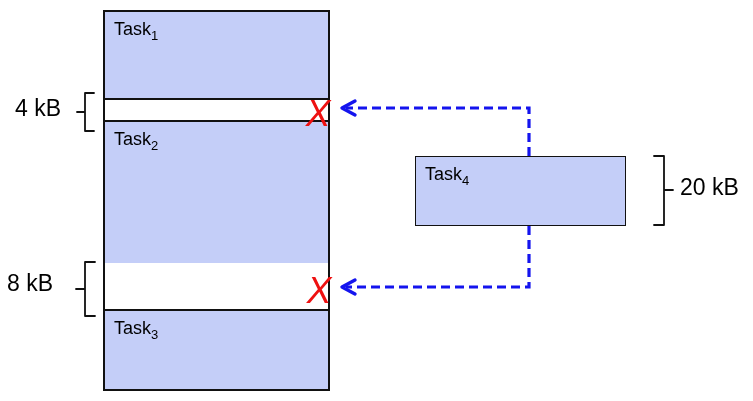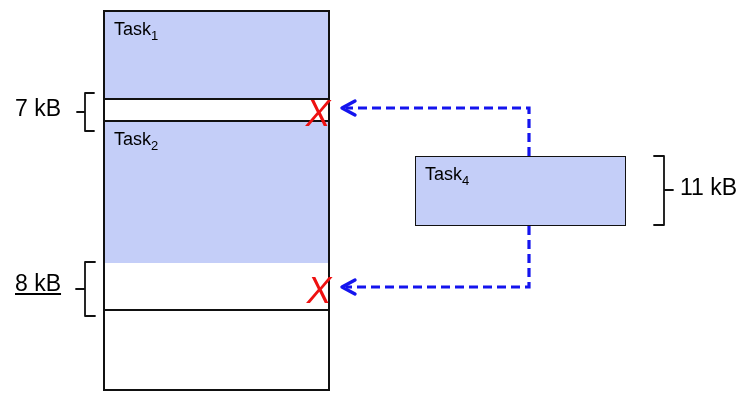--- a/index.html
+++ b/index.html
@@ -47,21 +47,21 @@
     background:var(--task-fill);
     border:1.5px solid var(--border);
     box-sizing:border-box;
   }
   
   .size-label{
     position:absolute;
     font-size:23px;color:#000;line-height:1;white-space:nowrap;
   }
   .lbl-4kb{left:15px;top:97px;}
-  .lbl-8kb{left:15px;top:272px;text-decoration:underline;}
+  .lbl-8kb{left:7px;top:272px;}
   .lbl-12kb{left:680px;top:176px;}
   
   .overlay{
     position:absolute;left:0;top:0;width:753px;height:401px;
     pointer-events:none;
   }
   .brace{
     fill:none;stroke:var(--border);stroke-width:1.8;
     stroke-linecap:round;stroke-linejoin:round;
   }
@@ -88,29 +88,32 @@
 
   <div class="mem-column">
     <div class="seg task b seg-task1">
       <span class="tlabel"><span>Task</span><sub>1</sub></span>
     </div>
     <div class="seg gap b seg-gap1"></div>
     <div class="seg task b seg-task2">
       <span class="tlabel"><span>Task</span><sub>2</sub></span>
     </div>
     <div class="seg gap b seg-gap2"></div>
+    <div class="seg task seg-task3">
+      <span class="tlabel"><span>Task</span><sub>3</sub></span>
+    </div>
   </div>
 
   <div class="task4-box">
     <span class="tlabel"><span>Task</span><sub>4</sub></span>
   </div>
 
-  <div class="size-label lbl-4kb">7 kB</div>
+  <div class="size-label lbl-4kb">4 kB</div>
   <div class="size-label lbl-8kb">8 kB</div>
-  <div class="size-label lbl-12kb">11 kB</div>
+  <div class="size-label lbl-12kb">20 kB</div>
 
   <svg class="overlay" viewBox="0 0 753 401">
 
     <path class="brace" d="M94,93 L85,93 L85,131 L94,131 M85,112 L77,112"></path>
 
     <path class="brace" d="M95,262 L85,262 L85,316 L95,316 M85,289 L76,289"></path>
 
     <path class="brace" d="M654,156 L664,156 L664,225 L654,225 M664,190 L673,190"></path>
 
     <path class="dashline" d="M529,156 L529,108 L346,108"></path>

